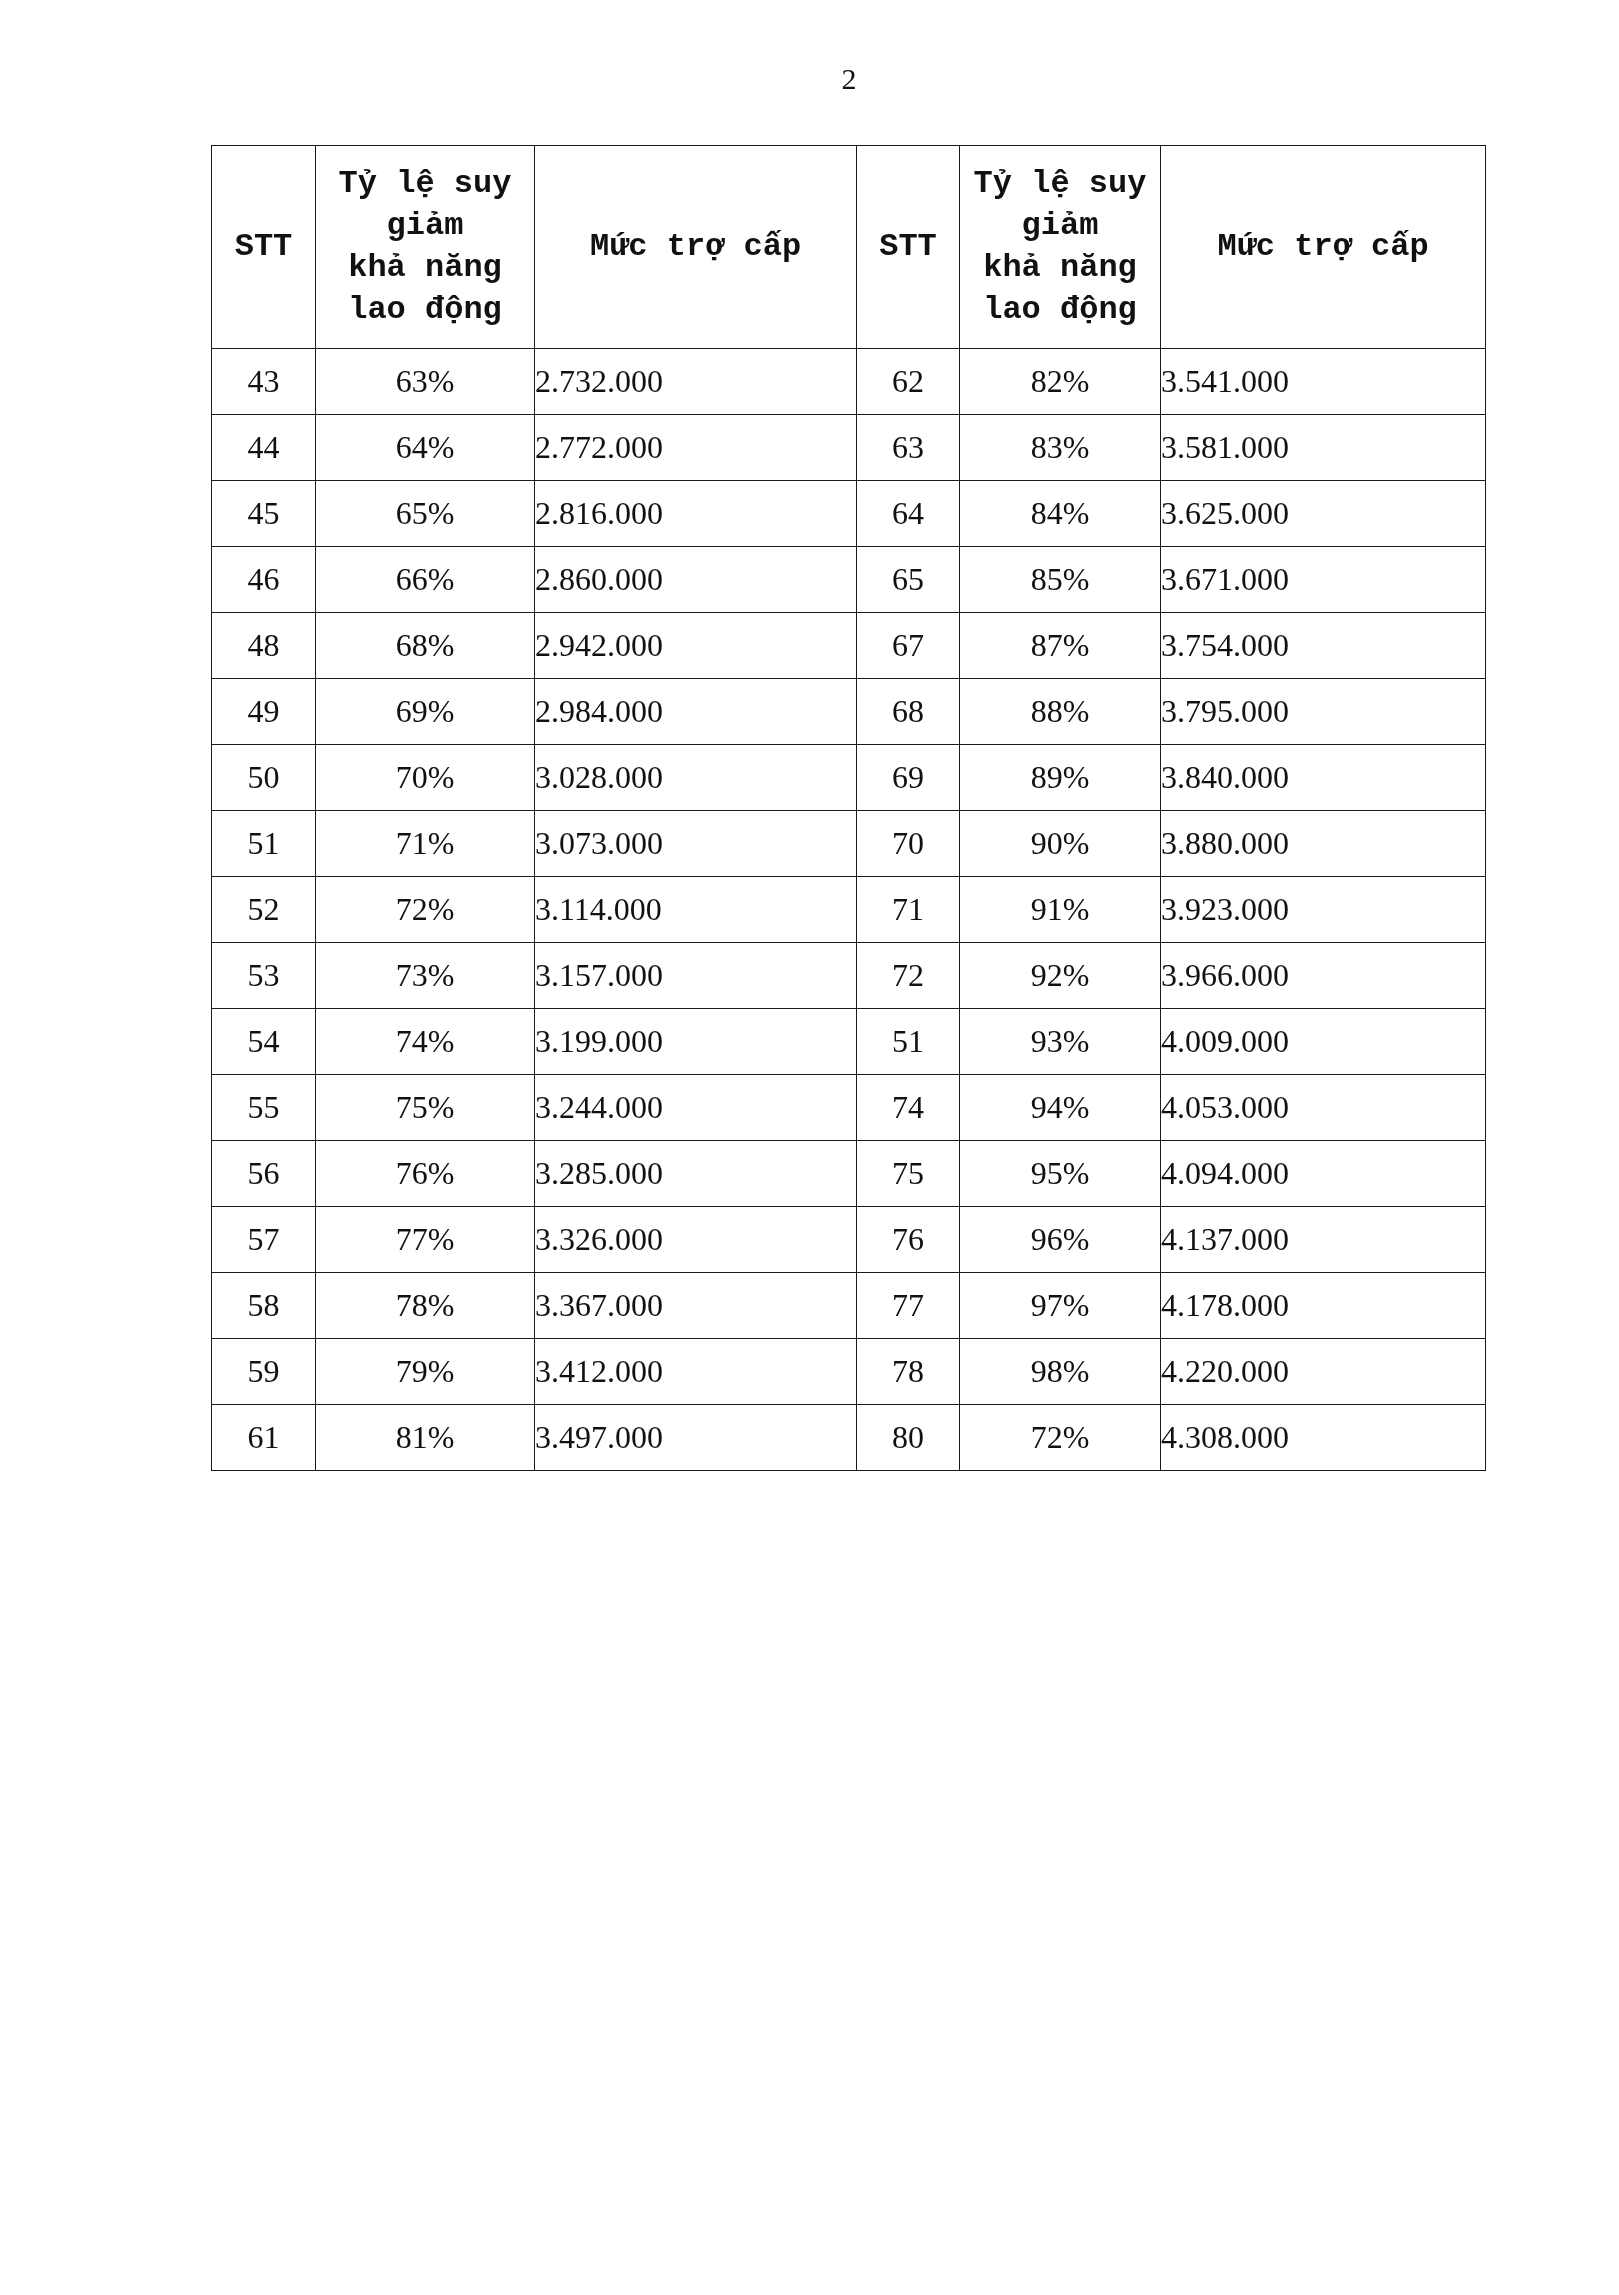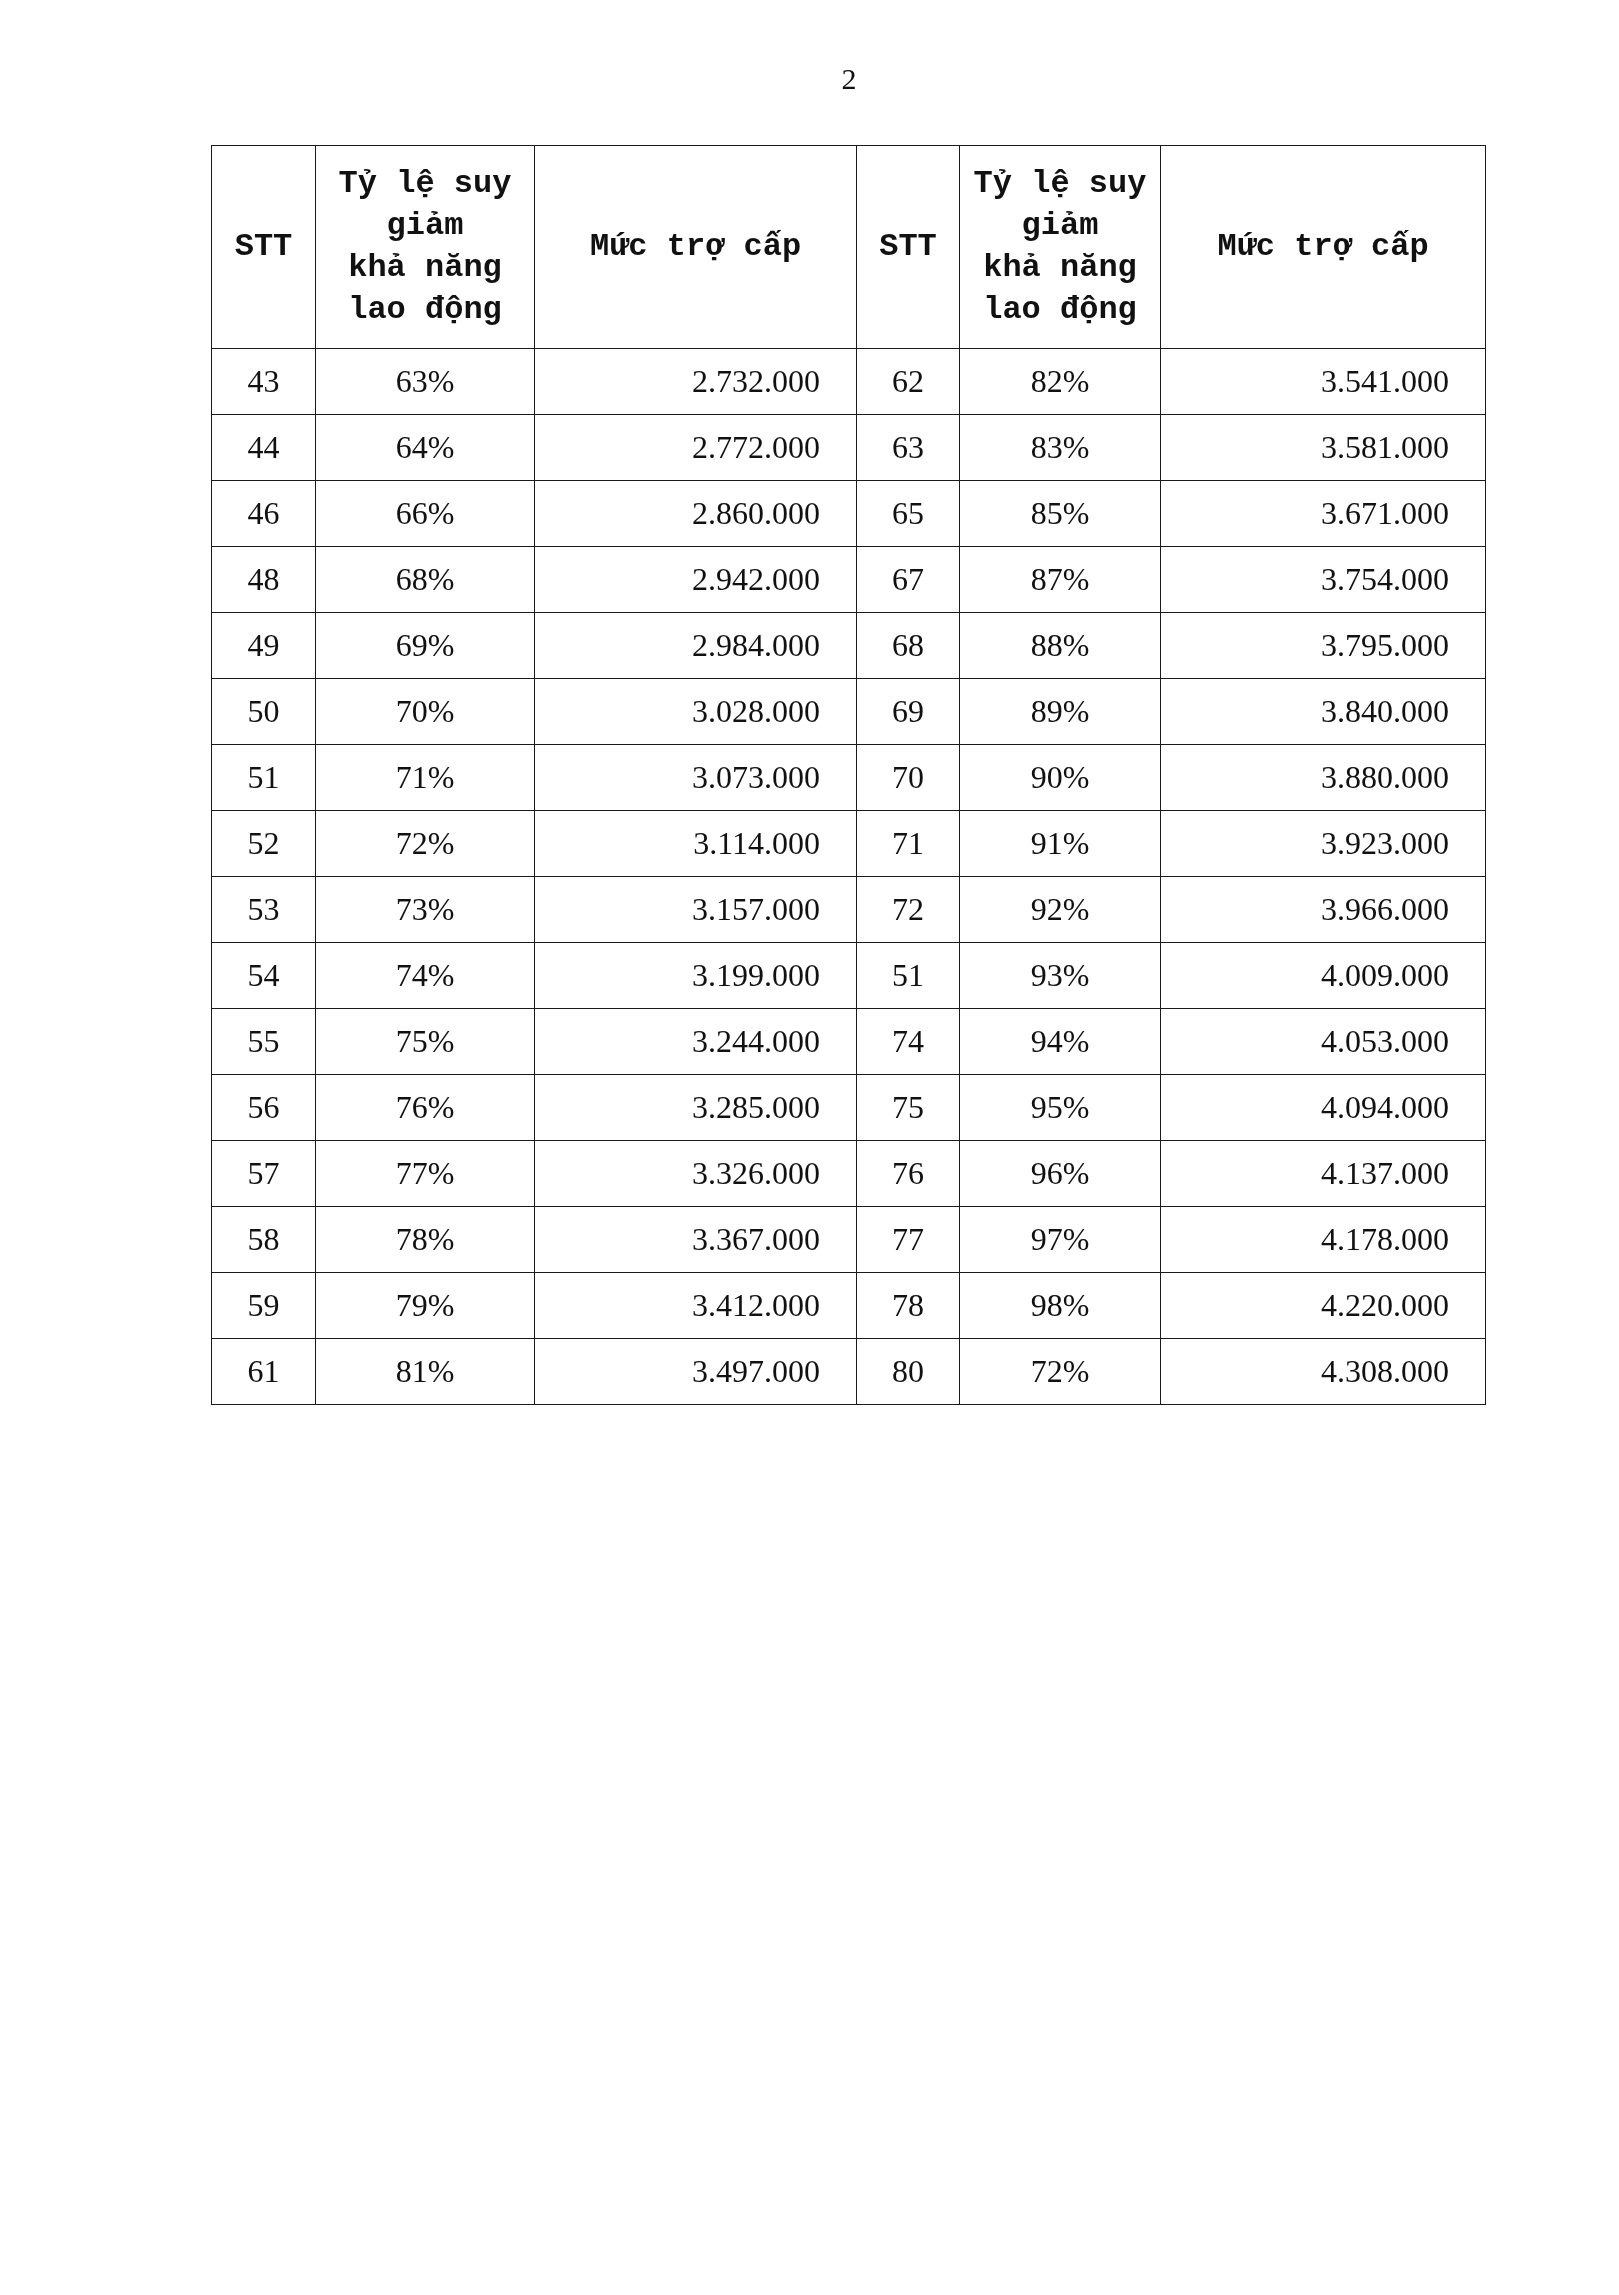--- a/index.html
+++ b/index.html
@@ -41,21 +41,21 @@
     vertical-align: middle;
     line-height: 42px;
     font-family: Liberation Mono, monospace;
   }
   table.benefit-table td {
     height: 65px;
     text-align: center;
     vertical-align: middle;
   }
   table.benefit-table td.amount {
-    text-align: right;
+    text-align: left;
     padding-right: 36px;
   }
   col.c-stt1 { width: 104px; }
   col.c-rate1 { width: 219px; }
   col.c-amt1 { width: 322px; }
   col.c-stt2 { width: 103px; }
   col.c-rate2 { width: 201px; }
   col.c-amt2 { width: 325px; }
   .hdr-line { display: block; }
 </style>
@@ -104,20 +104,28 @@
       </tr>
       <tr>
         <td>44</td>
         <td>64%</td>
         <td class="amount">2.772.000</td>
         <td>63</td>
         <td>83%</td>
         <td class="amount">3.581.000</td>
       </tr>
       <tr>
+        <td>45</td>
+        <td>65%</td>
+        <td class="amount">2.816.000</td>
+        <td>64</td>
+        <td>84%</td>
+        <td class="amount">3.625.000</td>
+      </tr>
+      <tr>
         <td>46</td>
         <td>66%</td>
         <td class="amount">2.860.000</td>
         <td>65</td>
         <td>85%</td>
         <td class="amount">3.671.000</td>
       </tr>
       <tr>
         <td>48</td>
         <td>68%</td>

